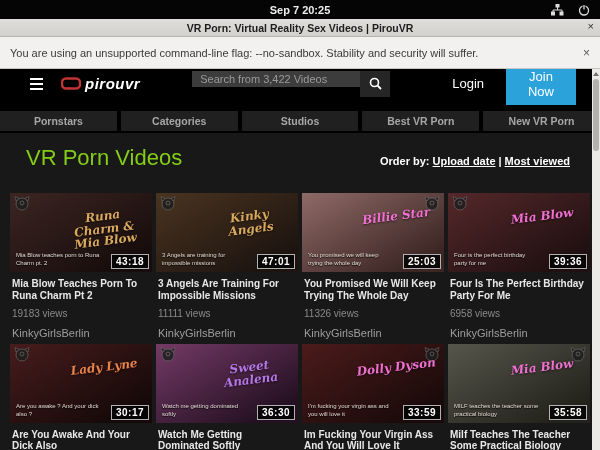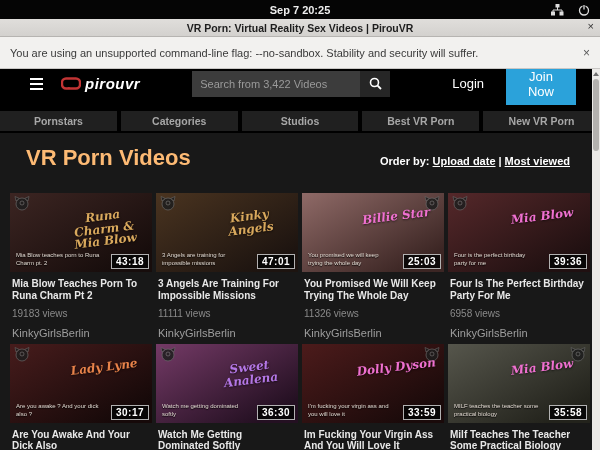--- a/index.html
+++ b/index.html
@@ -40,38 +40,38 @@
   .tri-down{width:0;height:0;border-left:3px solid transparent;border-right:3px solid transparent;border-top:4px solid #6f6f6f;}
   .sb-thumb{position:absolute;top:10px;left:1px;width:6px;height:72px;background:#b3b1ae;border-radius:3px;}
 
   
   .site-header{height:42px;background:#000;display:flex;align-items:center;padding:0 24px 13px 30px;gap:10px;}
   .burger{display:flex;flex-direction:column;gap:3px;cursor:pointer;margin-right:8px;}
   .burger i{display:block;width:13px;height:2px;background:#fff;}
   .logo{display:flex;align-items:center;gap:4px;cursor:pointer;}
   .logo-text{color:#fff;font-weight:bold;font-style:italic;font-size:15px;letter-spacing:.5px;}
   .searchwrap{display:flex;margin-left:42px;}
-  .searchwrap input{width:168px;height:26px;background:#3c3c3c;border:none;color:#cfcfcf;
+  .searchwrap input{width:168px;height:16px;background:#3c3c3c;border:none;color:#cfcfcf;
     font-size:11px;padding:0 8px;outline:none;}
   .searchwrap input::placeholder{color:#9a9a9a;}
   .search-btn{width:30px;height:26px;background:#262626;border:none;display:flex;align-items:center;
     justify-content:center;cursor:pointer;}
   .login{color:#fff;font-size:13px;margin-left:52px;cursor:pointer;}
   .join{margin-left:12px;background:#2ba2da;color:#fff;border:none;font-size:13px;
     padding:6px 13px;cursor:pointer;}
 
   
   .nav{display:flex;gap:4px;background:#000;padding-bottom:2px;}
   .nav-item{flex:1;background:#202020;color:#a7a7a7;font-size:10.5px;font-weight:bold;
     text-align:center;padding:4px 0;cursor:pointer;}
 
   
   .content{background:#181818;height:100%;padding:0 10px;}
   .page-head{display:flex;align-items:flex-end;padding:12px 8px 0 16px;}
-  .page-title{color:#fdba74;font-size:22px;font-weight:bold;margin:0;}
+  .page-title{color:#84cc16;font-size:22px;font-weight:normal;margin:0;}
   .orderby{margin-left:auto;color:#fff;font-size:11px;font-weight:bold;padding-right:12px;padding-bottom:4px;}
   .orderby a{color:#fff;text-decoration:underline;cursor:pointer;}
   .orderby .sep{margin:0 3px;}
 
   
   .grid{display:grid;grid-template-columns:repeat(4,1fr);column-gap:4px;row-gap:5px;margin-top:22px;}
   .card{cursor:pointer;}
   .thumb{position:relative;height:79px;overflow:hidden;background:#222;}
   .mask-logo{position:absolute;top:3px;left:4px;opacity:.85;}
   .card:nth-child(3) .mask-logo,.card:nth-child(7) .mask-logo,.card:nth-child(8) .mask-logo{left:auto;right:4px;}

